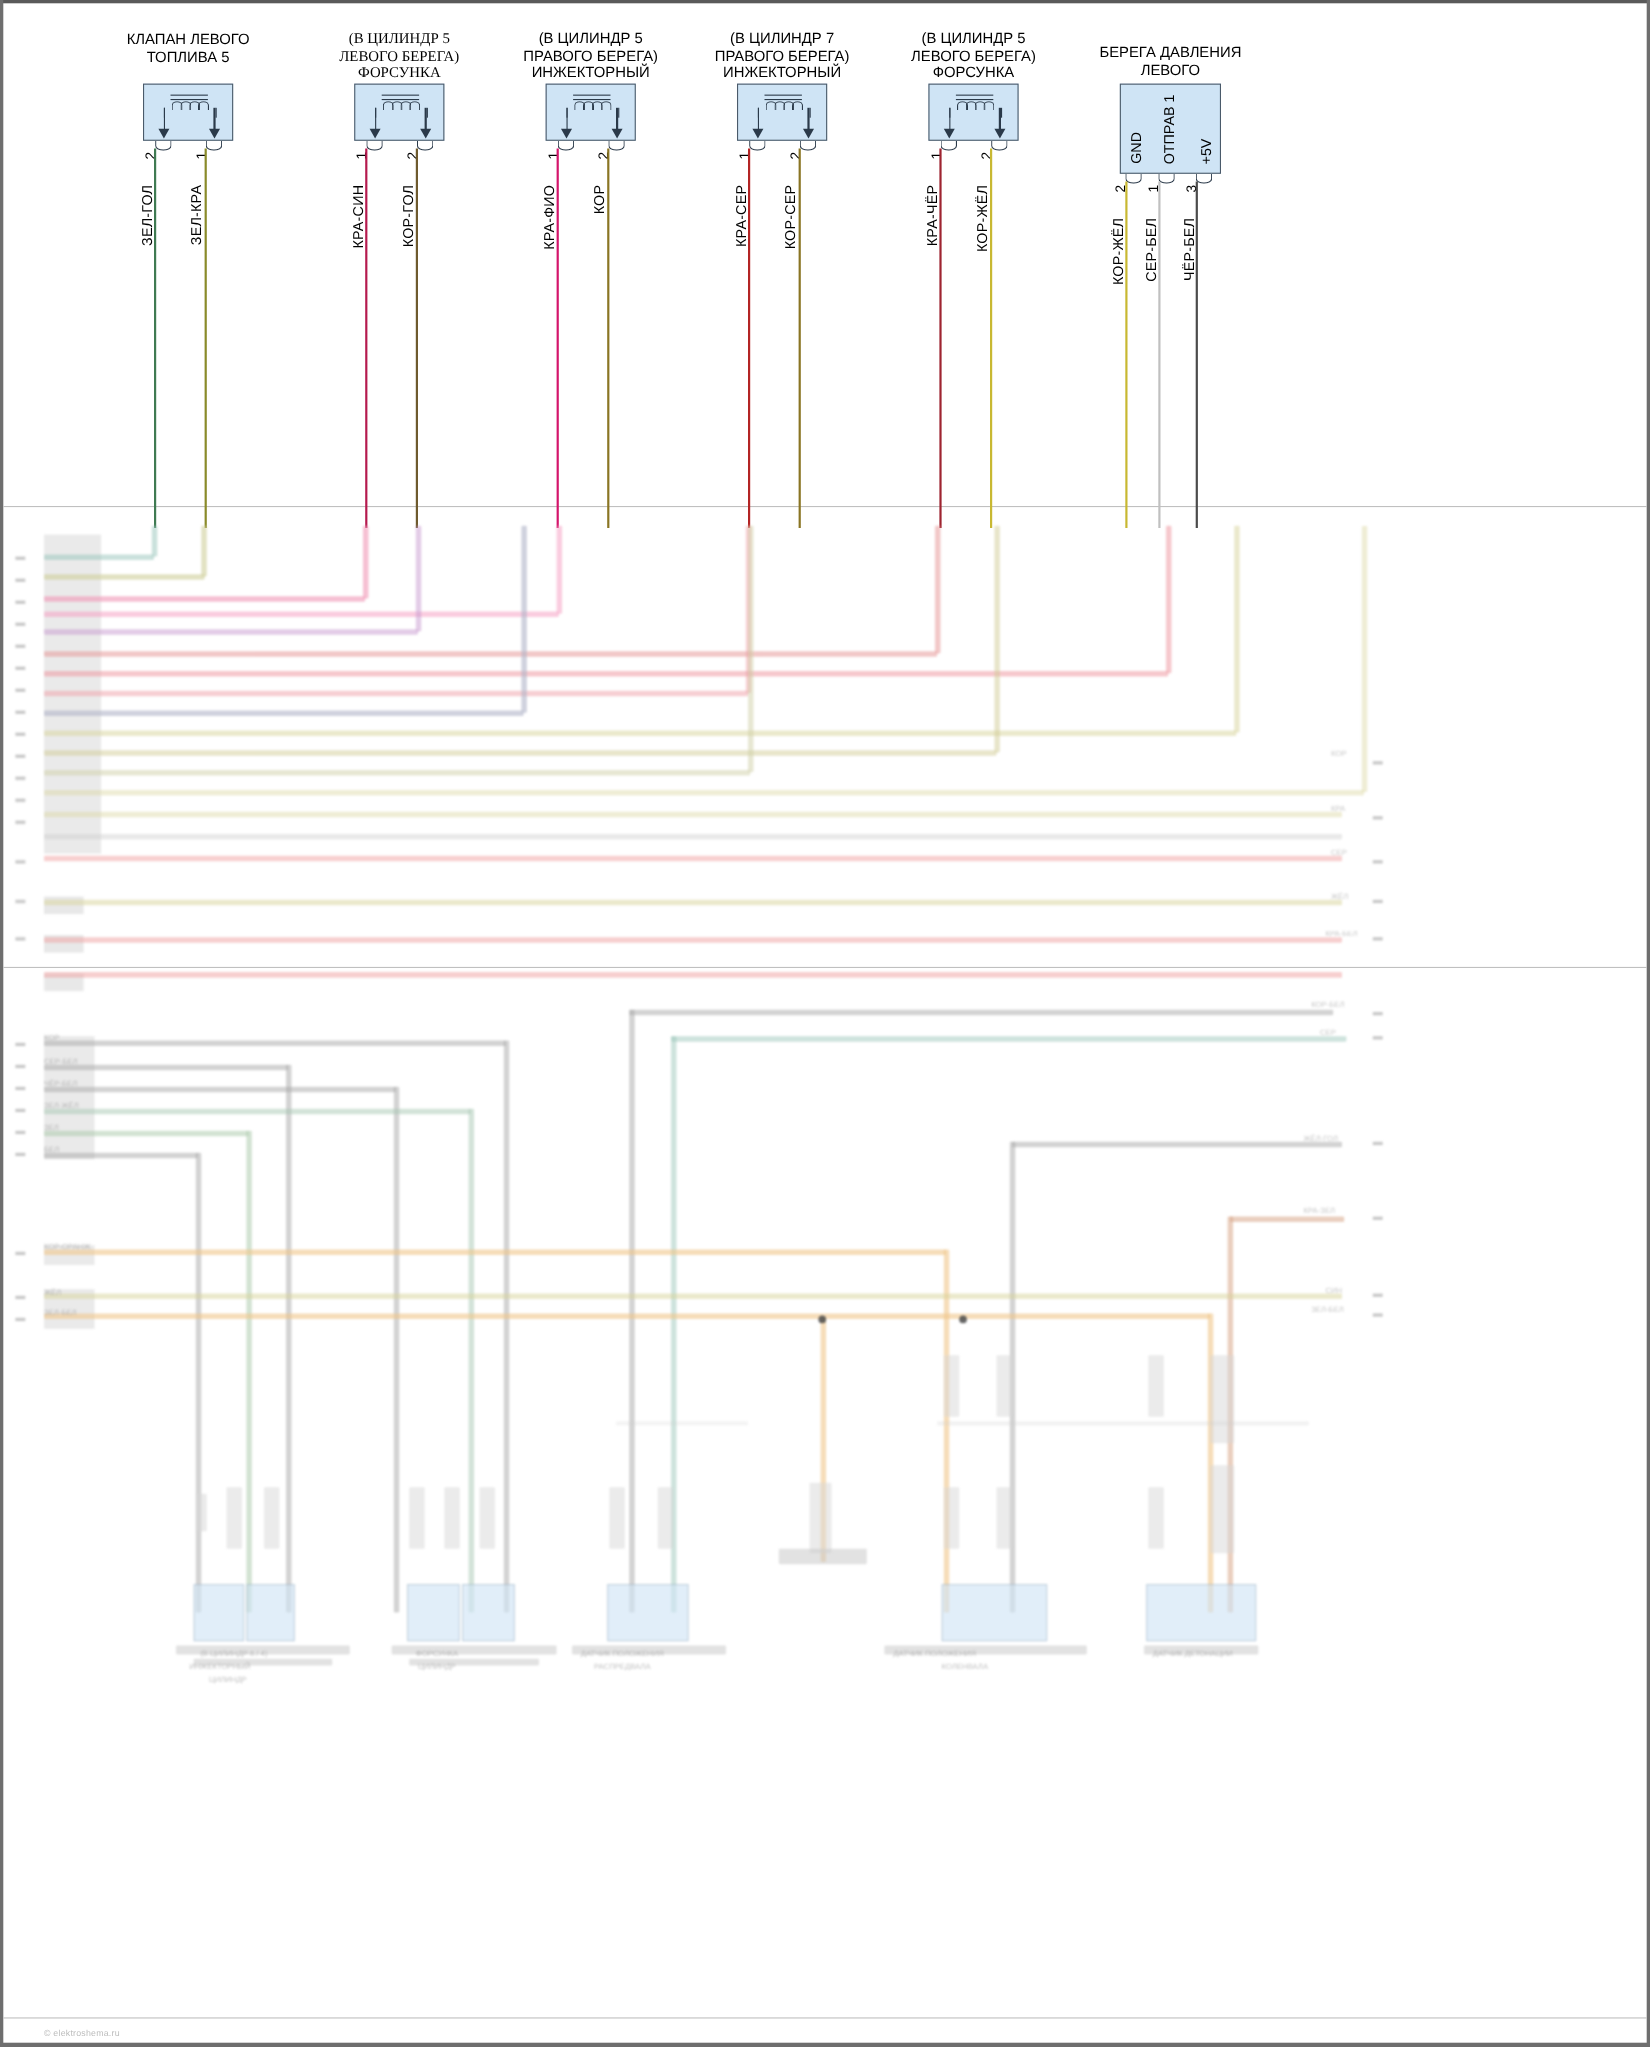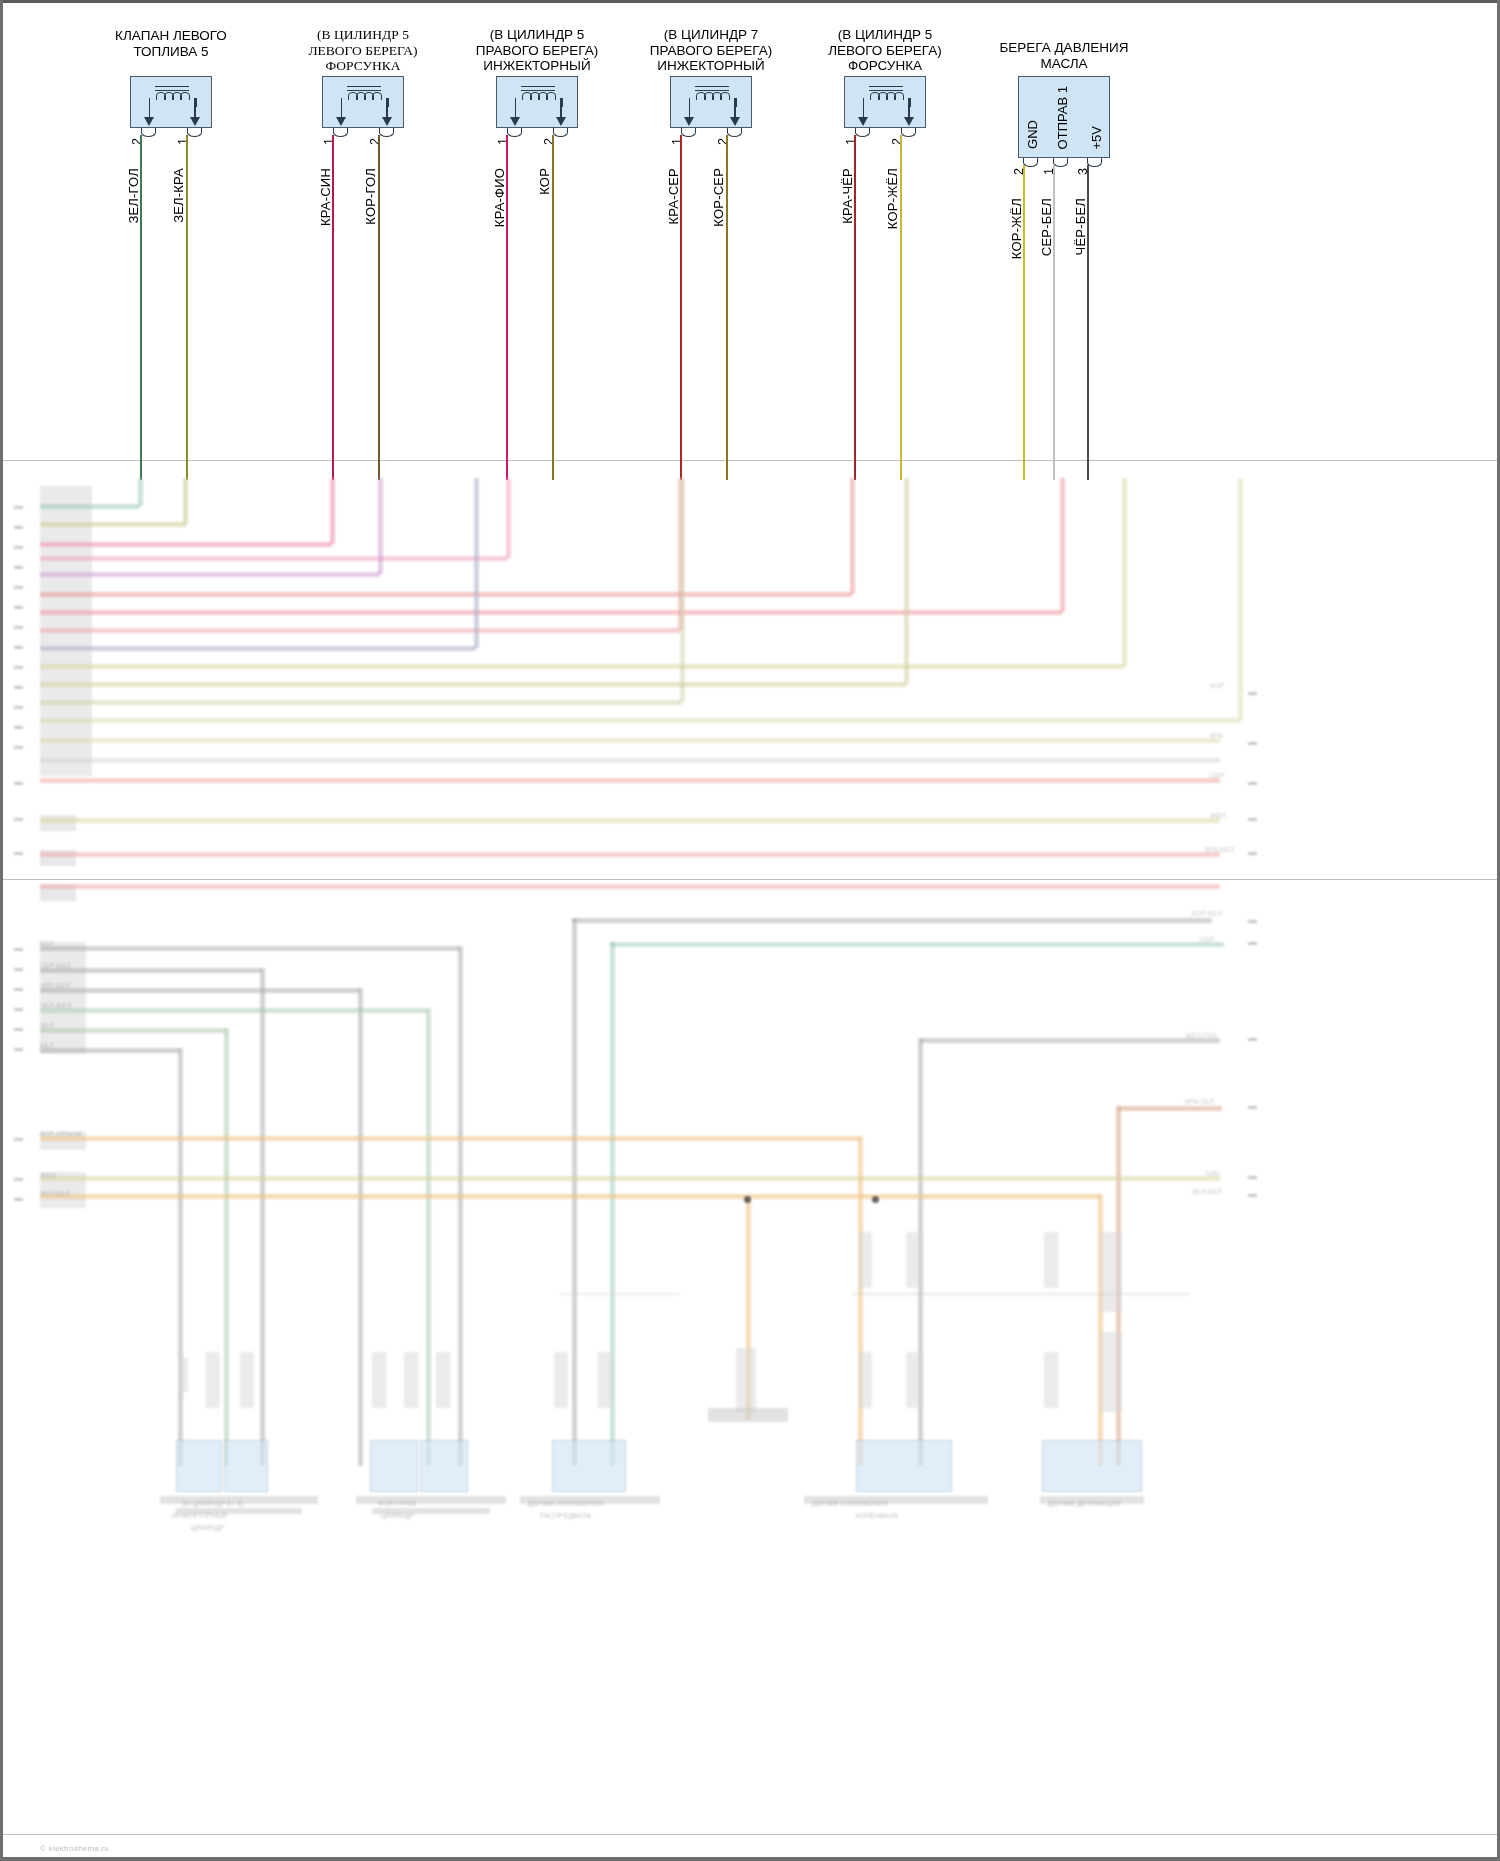--- a/index.html
+++ b/index.html
@@ -207,21 +207,21 @@
     <div class="pin-num" style="left:46px;top:110px;">2</div>
   </div>
   <div class="wire" style="left:854px;top:135px;height:345px;background:#9e2430;"></div>
   <div class="wire" style="left:899.5px;top:135px;height:345px;background:#c8b832;"></div>
   <div class="wire-label" style="left:840px;top:168px;">КРА-ЧЁР</div>
   <div class="wire-label" style="left:885px;top:168px;">КОР-ЖЁЛ</div>
 
   <div class="comp" style="left:1018px;top:28px;width:92px;">
     <div class="comp-title" style="top:12px;">
       <div>БЕРЕГА ДАВЛЕНИЯ</div>
-      <div>МАСЛА</div>
+      <div>ЛЕВОГО</div>
     </div>
     <div class="comp-box" style="left:0;top:48px;width:92px;height:82px;">
       <div class="pin-name" style="left:6px;bottom:8px;">GND</div>
       <div class="pin-name" style="left:36px;bottom:8px;">ОТПРАВ 1</div>
       <div class="pin-name" style="left:70px;bottom:8px;">+5V</div>
     </div>
     <div class="pin-cup" style="left:5px;top:130px;"></div>
     <div class="pin-cup" style="left:35px;top:130px;"></div>
     <div class="pin-cup" style="left:69px;top:130px;"></div>
     <div class="pin-num" style="left:-6px;top:140px;">2</div>

